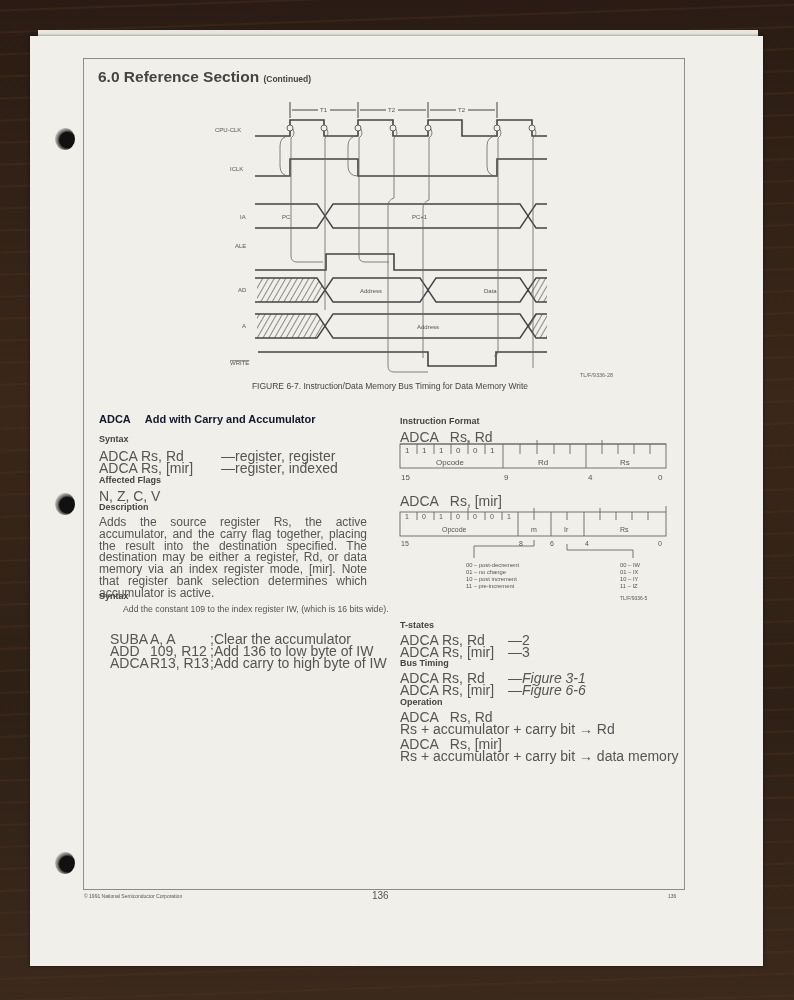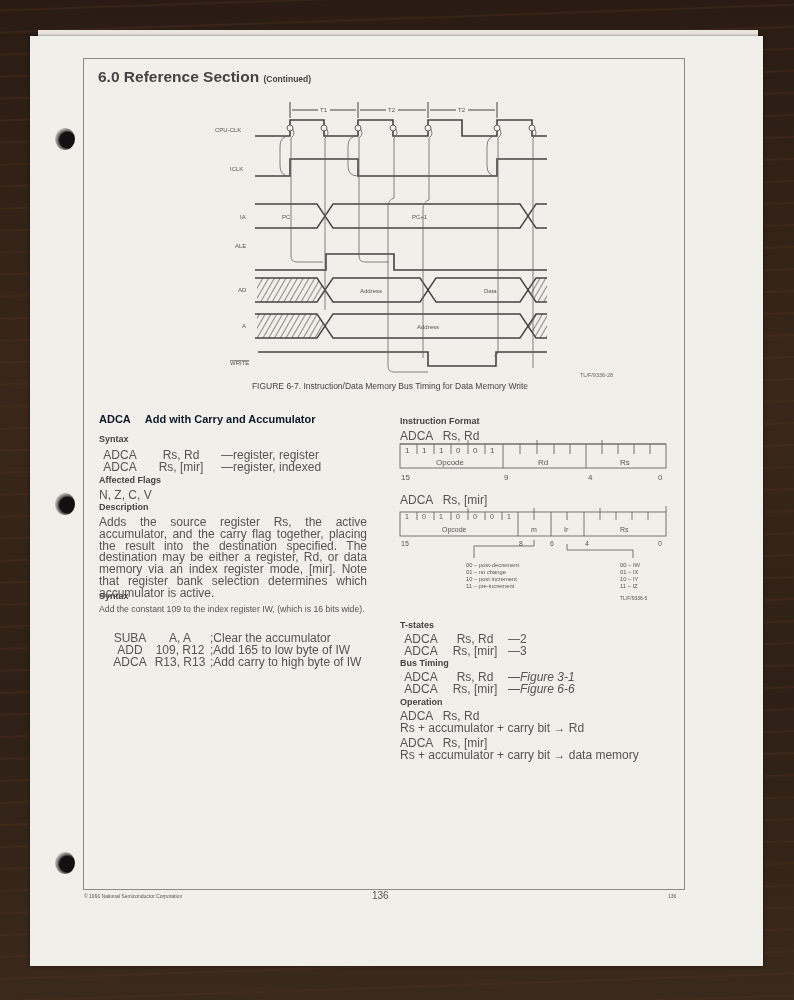--- a/index.html
+++ b/index.html
@@ -16,22 +16,22 @@
   .frame{position:absolute;left:83px;top:58px;width:600px;height:830px;border:1px solid #8d8b86;}
   .title{position:absolute;left:98px;top:68px;font-size:15.5px;font-weight:bold;color:#444;}
   .title small{font-size:8.5px;font-weight:bold;}
   svg.timing{position:absolute;left:200px;top:96px;}
   .tl{font-family:"Liberation Sans",sans-serif;font-size:6px;fill:#555;}
   .ref{position:absolute;font-size:5.5px;color:#666;}
   .cap{position:absolute;left:150px;top:381px;width:480px;text-align:center;font-size:8.5px;font-weight:normal;line-height:11px;color:#444;}
   .h2{position:absolute;left:99px;top:413px;font-size:11px;font-weight:bold;color:#0f172a;}
   .h2 span{margin-left:14px;}
   .sub{position:absolute;font-size:9px;font-weight:bold;color:#444;}
-  .txt{position:absolute;font-size:8.7px;color:#555;line-height:11.7px;}
-  .row{position:absolute;font-size:12px;color:#555;white-space:nowrap;text-align:center;}
+  .txt{position:absolute;font-size:8.7px;color:#555;line-height:11.7px;margin-left:24px;}
+  .row{position:absolute;font-size:14px;color:#555;white-space:nowrap;}
   .row .c1{display:inline-block;width:42px;}
   .row .c2{display:inline-block;width:68px;}
   .desc{position:absolute;left:99px;top:517px;width:268px;font-size:12px;color:#555;line-height:11.8px;text-align:justify;}
   .code .c1{width:40px;}.code .c2{width:60px;}
   svg.fmt{position:absolute;}
   .fmt text{font-family:"Liberation Sans",sans-serif;fill:#555;}
   .foot{position:absolute;top:893px;font-size:5px;color:#555;}
   .pg{position:absolute;left:372px;top:890px;font-size:10px;color:#555;}
 </style>
 </head>
@@ -150,21 +150,21 @@
 <div class="sub" style="left:99px;top:475px">Affected Flags</div>
 <div class="row" style="left:99px;top:488px">N, Z, C, V</div>
 <div class="sub" style="left:99px;top:502px">Description</div>
 <div class="desc">Adds the source register Rs, the active accumulator, and the carry flag together, placing the result into the destination specified. The destination may be either a register, Rd, or data memory via an index register mode, [mir]. Note that register bank selection determines which accumulator is active.</div>
 <div class="sub" style="left:99px;top:591px">Syntax</div>
 <div class="txt" style="left:99px;top:604px;width:270px">Add the constant 109 to the index register IW, (which is 16 bits wide).</div>
 <div class="row code" style="left:110px;top:631px">
   <span class="c1">SUBA</span><span class="c2">A, A</span><span>;Clear the accumulator</span>
 </div>
 <div class="row code" style="left:110px;top:643px">
-  <span class="c1">ADD</span><span class="c2">109, R12</span><span>;Add 165 to low byte of IW</span>
+  <span class="c1">ADD</span><span class="c2">109, R12</span><span>;Add 136 to low byte of IW</span>
 </div>
 <div class="row code" style="left:110px;top:655px">
   <span class="c1">ADCA</span><span class="c2">R13, R13</span><span>;Add carry to high byte of IW</span>
 </div>
 
 <div class="sub" style="left:400px;top:416px">Instruction Format</div>
 <div class="row" style="left:400px;top:429px;white-space:pre">ADCA   Rs, Rd</div>
 <svg class="fmt" style="left:398px;top:440px" width="270" height="45" viewBox="0 0 270 45">
   <g stroke="#666" fill="none" stroke-width=".9">
     <line x1="2" y1="4" x2="268" y2="4"></line>

